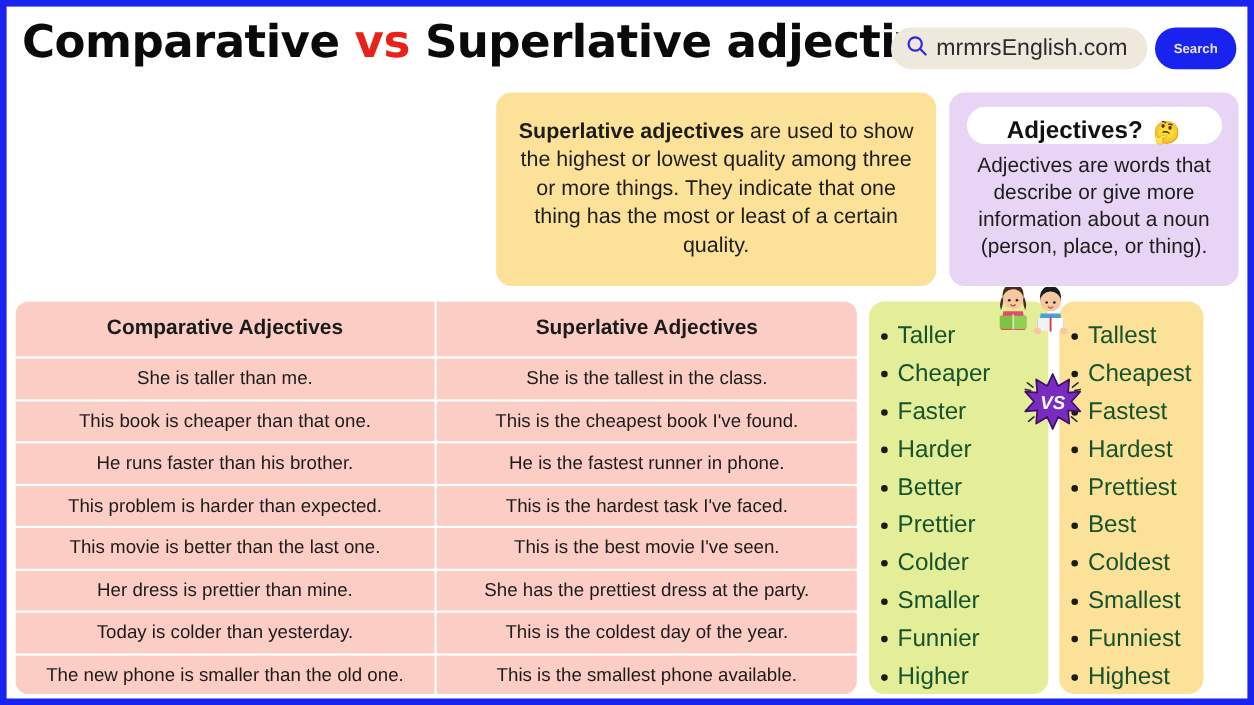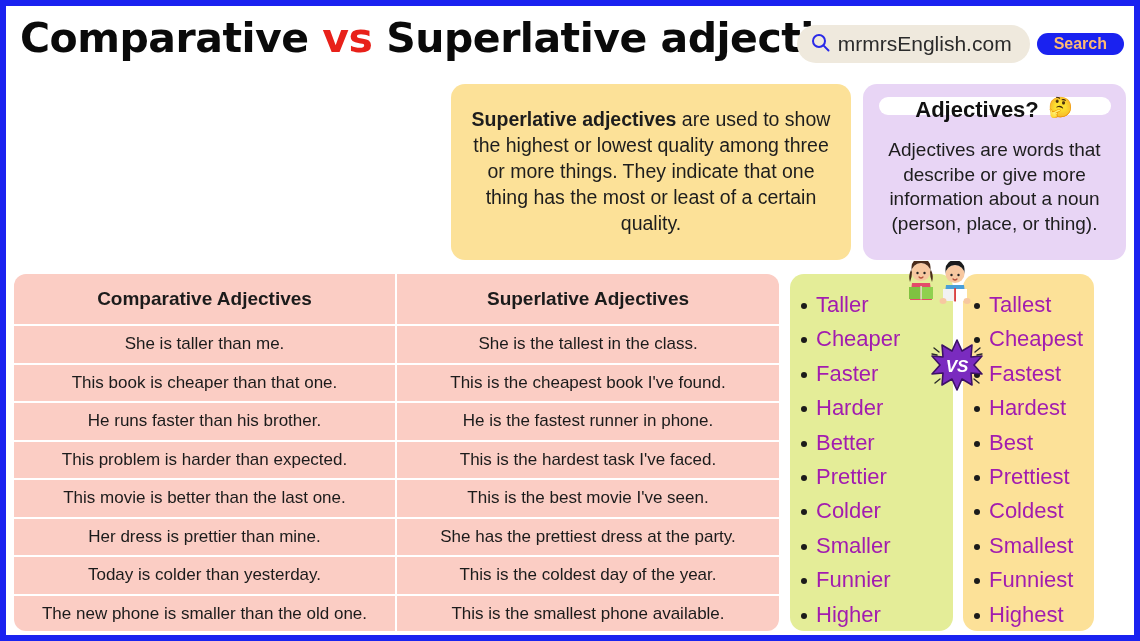--- a/index.html
+++ b/index.html
@@ -41,24 +41,24 @@
     height:38px;
     padding:0 18px 0 14px;
   }
   .searchbox .mag{display:block;}
   .searchtext{
     font-size:21px;color:#2b2b2b;
     font-family:"Liberation Sans",sans-serif;
     white-space:nowrap;
   }
   .searchbtn{
-    background:#1a22f0;color:#fdba74;
+    background:#1a22f0;color:#e5e5e5;
     border:none;border-radius:20px;
-    height:22px;padding:0 17px;
-    font-size:16px;font-weight:bold;
+    height:38px;padding:0 17px;
+    font-size:12px;font-weight:bold;
     font-family:"Liberation Sans",sans-serif;
     cursor:pointer;
     white-space:nowrap;
   }
 
   
   .cards{
     position:absolute;left:8px;top:78px;
     width:1112px;height:176px;
   }
@@ -77,23 +77,23 @@
   .card p b{font-weight:bold;}
   #card-comparative{left:0;width:425px;background:#e4ed98;}
   #card-superlative{left:437px;width:400px;background:#fce198;}
   #card-adjectives{
     left:849px;width:263px;background:#e8d5f5;
     flex-direction:column;justify-content:flex-start;
     padding-top:13px;
   }
   .adj-pill{
     background:#ffffff;border-radius:20px;
-    height:18px;width:232px;
-    display:flex;align-items:flex-start;justify-content:center;gap:10px;
-    margin-bottom:23px;
+    height:34px;width:232px;
+    display:flex;align-items:flex-end;justify-content:center;gap:10px;
+    margin-bottom:8px;
   }
   .adj-pill .lbl{font-size:22px;font-weight:bold;color:#111;}
   .adj-pill .emoji{font-size:20px;line-height:1;}
   #card-adjectives p{font-size:19px;line-height:1.3;padding:0 6px;}
 
   
   .table{
     position:absolute;left:8px;top:268px;
     width:765px;height:357px;
     background:#ffffff;
@@ -128,21 +128,21 @@
   }
   #list-comparative{left:0;width:163px;background:#e4ed98;}
   #list-superlative{left:173px;width:131px;background:#fce198;}
   .listpanel ul{
     margin:0;padding:0 0 0 26px;
     list-style:none;
   }
   .listpanel li{
     position:relative;
     font-size:22px;line-height:34.4px;
-    color:#a21caf;
+    color:#14532d;
     white-space:nowrap;
   }
   .listpanel li::before{
     content:"";
     position:absolute;left:-15px;top:15px;
     width:6px;height:6px;border-radius:50%;
     background:#1b1b1b;
   }
 
   
@@ -251,22 +251,22 @@
         <li>Higher</li>
       </ul>
     </div>
 
     <div class="listpanel" id="list-superlative">
       <ul>
         <li>Tallest</li>
         <li>Cheapest</li>
         <li>Fastest</li>
         <li>Hardest</li>
+        <li>Prettiest</li>
         <li>Best</li>
-        <li>Prettiest</li>
         <li>Coldest</li>
         <li>Smallest</li>
         <li>Funniest</li>
         <li>Highest</li>
       </ul>
     </div>
   </div>
 
   <div class="kids">
     <svg width="82" height="50" viewBox="0 0 82 50">

